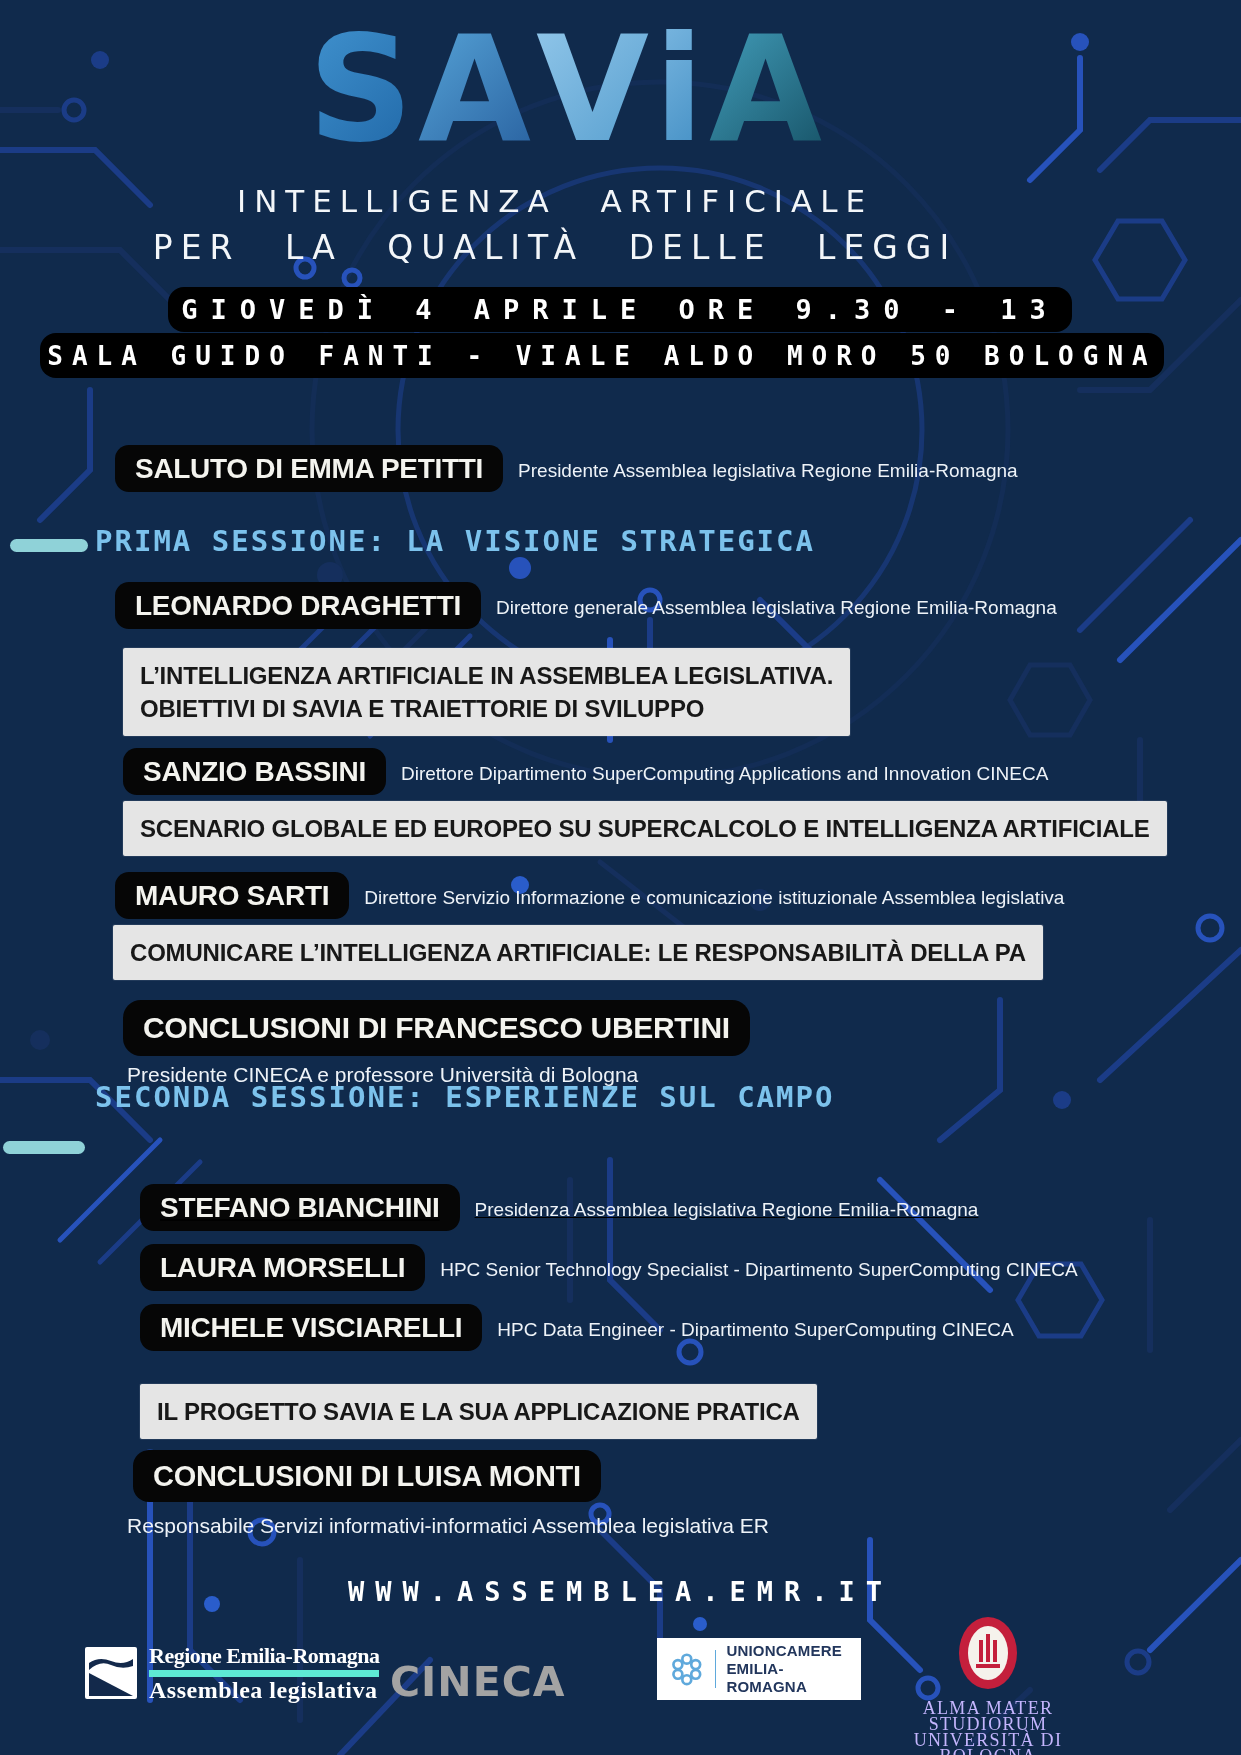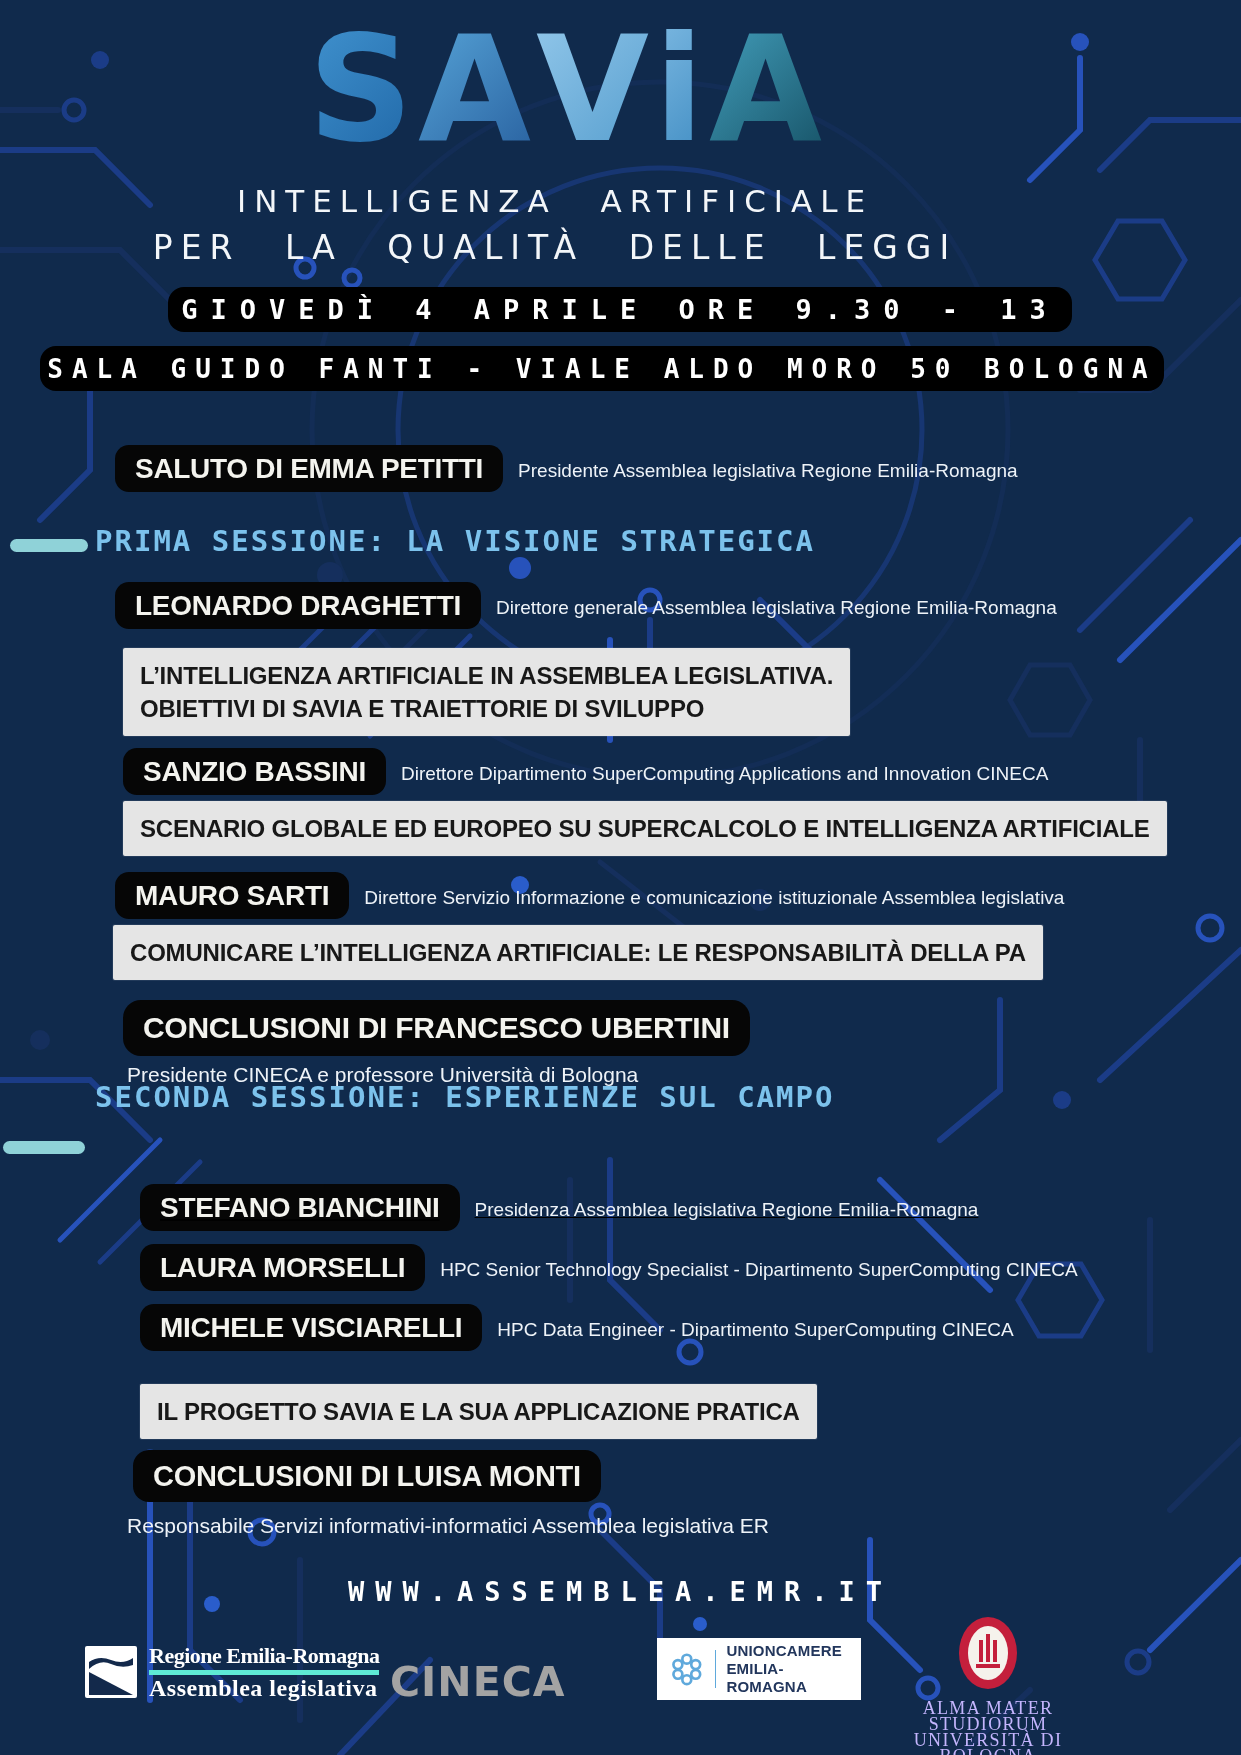--- a/index.html
+++ b/index.html
@@ -18,21 +18,21 @@
   .l3{background-image:linear-gradient(135deg,#7db9e2,#3f8cc2);}
   .l4{background-image:linear-gradient(135deg,#44a0bd,#155064);}
 
   .subtitle{left:0;width:1110px;text-align:center;color:#f3f6f9;font-family:"DejaVu Sans",sans-serif;
             font-size:31px;letter-spacing:8px;word-spacing:26px;font-weight:400;}
 
   
   .banner{background:#000;border-radius:16px;color:#fff;display:flex;align-items:center;justify-content:center;
           font-family:"DejaVu Sans Mono",monospace;font-weight:bold;white-space:nowrap;}
   .banner1{left:168px;top:287px;width:904px;height:45px;font-size:27px;letter-spacing:13px;}
-  .banner2{left:40px;top:346px;width:1124px;height:45px;font-size:26px;letter-spacing:9px;}
+  .banner2{left:40px;top:333px;width:1124px;height:45px;font-size:26px;letter-spacing:9px;}
 
   
   .row{display:flex;align-items:center;gap:15px;white-space:nowrap;}
   .pill{background:#060606;color:#f3f3ee;border-radius:14px;display:inline-flex;align-items:center;
         padding:0 20px;font-weight:bold;letter-spacing:-0.3px;}
   .pill-m{height:47px;font-size:28px;}
   .pill-lg{height:56px;font-size:30px;border-radius:18px;}
   .pill-lu{height:52px;font-size:29px;border-radius:16px;}
   .role{color:#eef3f8;font-size:19px;font-weight:400;margin-top:4px;}
   .role-block{color:#eef3f8;font-size:21px;font-weight:400;}
@@ -47,21 +47,21 @@
            padding:11px 17px;font-size:24px;line-height:33px;border-radius:2px;letter-spacing:-0.2px;
            box-shadow:0 0 0 1px rgba(255,255,255,0.08);white-space:nowrap;}
 
   
   .website{left:0;width:1241px;text-align:center;color:#fff;font-family:"DejaVu Sans Mono",monospace;
            font-weight:bold;font-size:27px;letter-spacing:11px;}
 
   
   .rer{display:flex;align-items:center;gap:12px;}
   .rer-text{font-family:"Liberation Serif",serif;font-weight:bold;color:#fff;line-height:24px;}
-  .rer-line1{font-size:22px;border-bottom:5px solid #5eead4;padding-bottom:2px;letter-spacing:-0.5px;}
+  .rer-line1{font-size:22px;border-bottom:7px solid #5eead4;padding-bottom:2px;letter-spacing:-0.5px;}
   .rer-line2{font-size:24px;padding-top:1px;letter-spacing:0.5px;}
   .cineca{color:#a3a3a3;font-family:"DejaVu Sans",sans-serif;font-weight:bold;font-size:41px;letter-spacing:1px;}
   .ucbox{background:#fff;width:180px;height:62px;display:flex;align-items:center;gap:10px;padding:0 12px;}
   .ucdivider{width:2px;height:38px;background:#5fa9dc;}
   .uctext{color:#22365c;font-weight:bold;font-size:15px;line-height:18px;letter-spacing:0.2px;}
   .unibo{width:240px;text-align:center;}
   .unibo-text{font-family:"Liberation Serif",serif;color:#c4b5fd;font-size:18px;line-height:16px;letter-spacing:1.3px;}
 </style>
 </head>
 <body>

